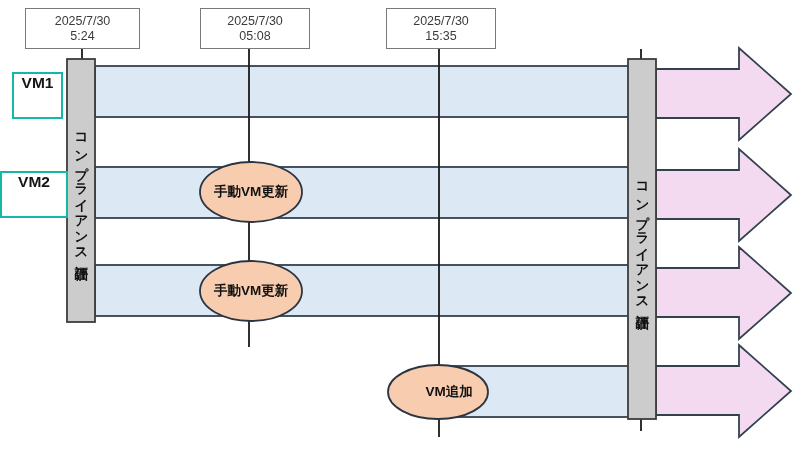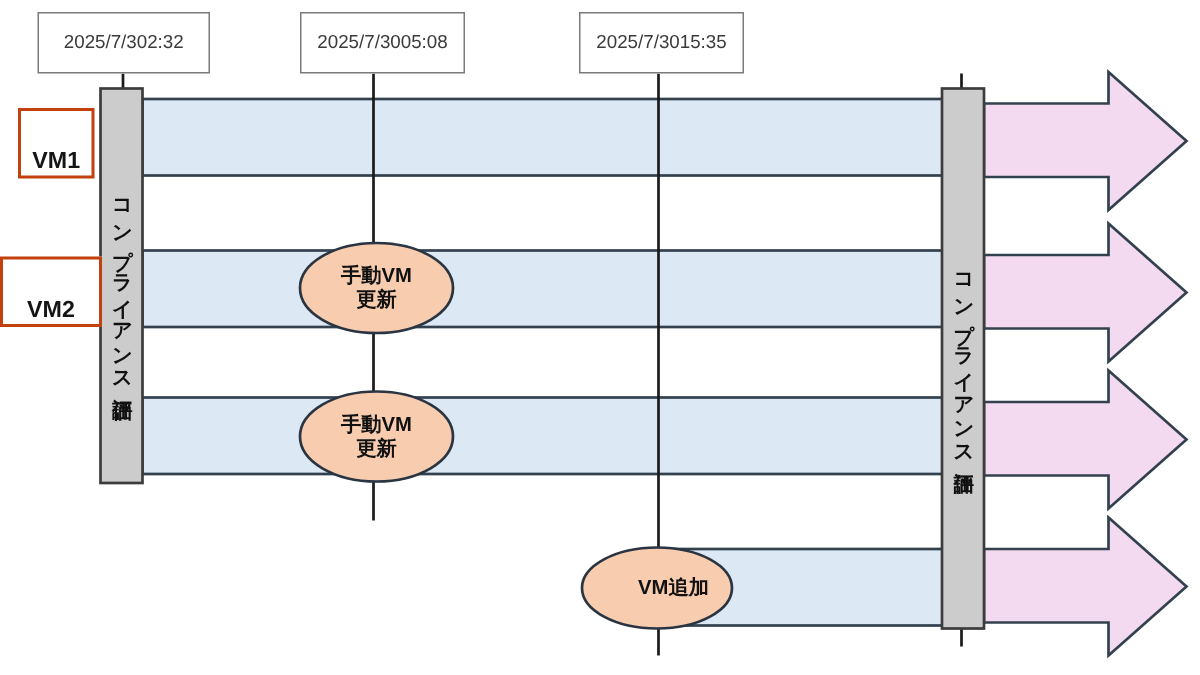--- a/index.html
+++ b/index.html
@@ -2,31 +2,31 @@
 <html><head>
 <meta charset="utf-8">
 <style>
   html,body{margin:0;padding:0;background:#ffffff;}
   body{width:800px;height:450px;position:relative;overflow:hidden;
        font-family:"Liberation Sans","DejaVu Sans",sans-serif;color:#1a1a1a;}
   #stage{position:absolute;left:0;top:0;width:800px;height:450px;}
   svg#canvas{position:absolute;left:0;top:0;width:800px;height:450px;}
 
   .datebox{position:absolute;border:1.4px solid #7a7a7a;background:#ffffff;
-           box-sizing:border-box;display:flex;flex-direction:row;
+           box-sizing:border-box;display:flex;flex-direction:column;
            align-items:center;justify-content:center;line-height:1.15;
            font-size:12.5px;color:#3b3b3b;}
-  .vmbox{position:absolute;border:2px solid #c2410c;background:#ffffff;
-         box-sizing:border-box;display:flex;align-items:flex-end;
+  .vmbox{position:absolute;border:2px solid #14b8a6;background:#ffffff;
+         box-sizing:border-box;display:flex;align-items:flex-start;
          justify-content:center;font-size:15.5px;font-weight:bold;color:#151515;}
   .gatelabel{position:absolute;display:flex;align-items:center;
              justify-content:center;writing-mode:vertical-rl;
              text-orientation:upright;font-size:13.5px;font-weight:bold;
              color:#111;letter-spacing:1px;pointer-events:none;}
-  .evlabel{position:absolute;display:flex;flex-direction:column;
+  .evlabel{position:absolute;display:flex;flex-direction:row;
            align-items:center;justify-content:center;font-size:13.5px;
            font-weight:bold;color:#111;line-height:1.2;pointer-events:none;
            text-align:center;}
 </style>
 </head>
 <body>
 
 <div id="stage">
   <svg id="canvas" xmlns="http://www.w3.org/2000/svg">
       <polygon points="656,69 739,69 739,48 791,94 739,140 739,118 656,118" fill="#f4daf0" stroke="#33414f" stroke-width="1.8" stroke-linejoin="miter"></polygon>
@@ -42,21 +42,21 @@
       <line x1="439" y1="49" x2="439" y2="437" stroke="#1a1a1a" stroke-width="1.8"></line>
       <line x1="641" y1="49" x2="641" y2="431" stroke="#1a1a1a" stroke-width="1.8"></line>
       <rect x="67" y="59" width="28" height="263" fill="#cccccc" stroke="#3c3c3c" stroke-width="1.8"></rect>
       <rect x="628" y="59" width="28" height="360" fill="#cccccc" stroke="#3c3c3c" stroke-width="1.8"></rect>
       <ellipse cx="251" cy="192" rx="51" ry="30" fill="#f8cdaf" stroke="#2b3542" stroke-width="1.8"></ellipse>
       <ellipse cx="251" cy="291" rx="51" ry="30" fill="#f8cdaf" stroke="#2b3542" stroke-width="1.8"></ellipse>
       <ellipse cx="438" cy="392" rx="50" ry="27" fill="#f8cdaf" stroke="#2b3542" stroke-width="1.8"></ellipse>
     </svg>
 <div class="datebox" style="left: 25px; top: 8px; width: 115px; height: 41px;">
       <span>2025/7/30</span>
-      <span>2:32</span>
+      <span>5:24</span>
     </div>
     <div class="datebox" style="left: 200px; top: 8px; width: 110px; height: 41px;">
       <span>2025/7/30</span>
       <span>05:08</span>
     </div>
     <div class="datebox" style="left: 386px; top: 8px; width: 110px; height: 41px;">
       <span>2025/7/30</span>
       <span>15:35</span>
     </div>
     <div class="vmbox" style="left: 12px; top: 72px; width: 51px; height: 47px;">

